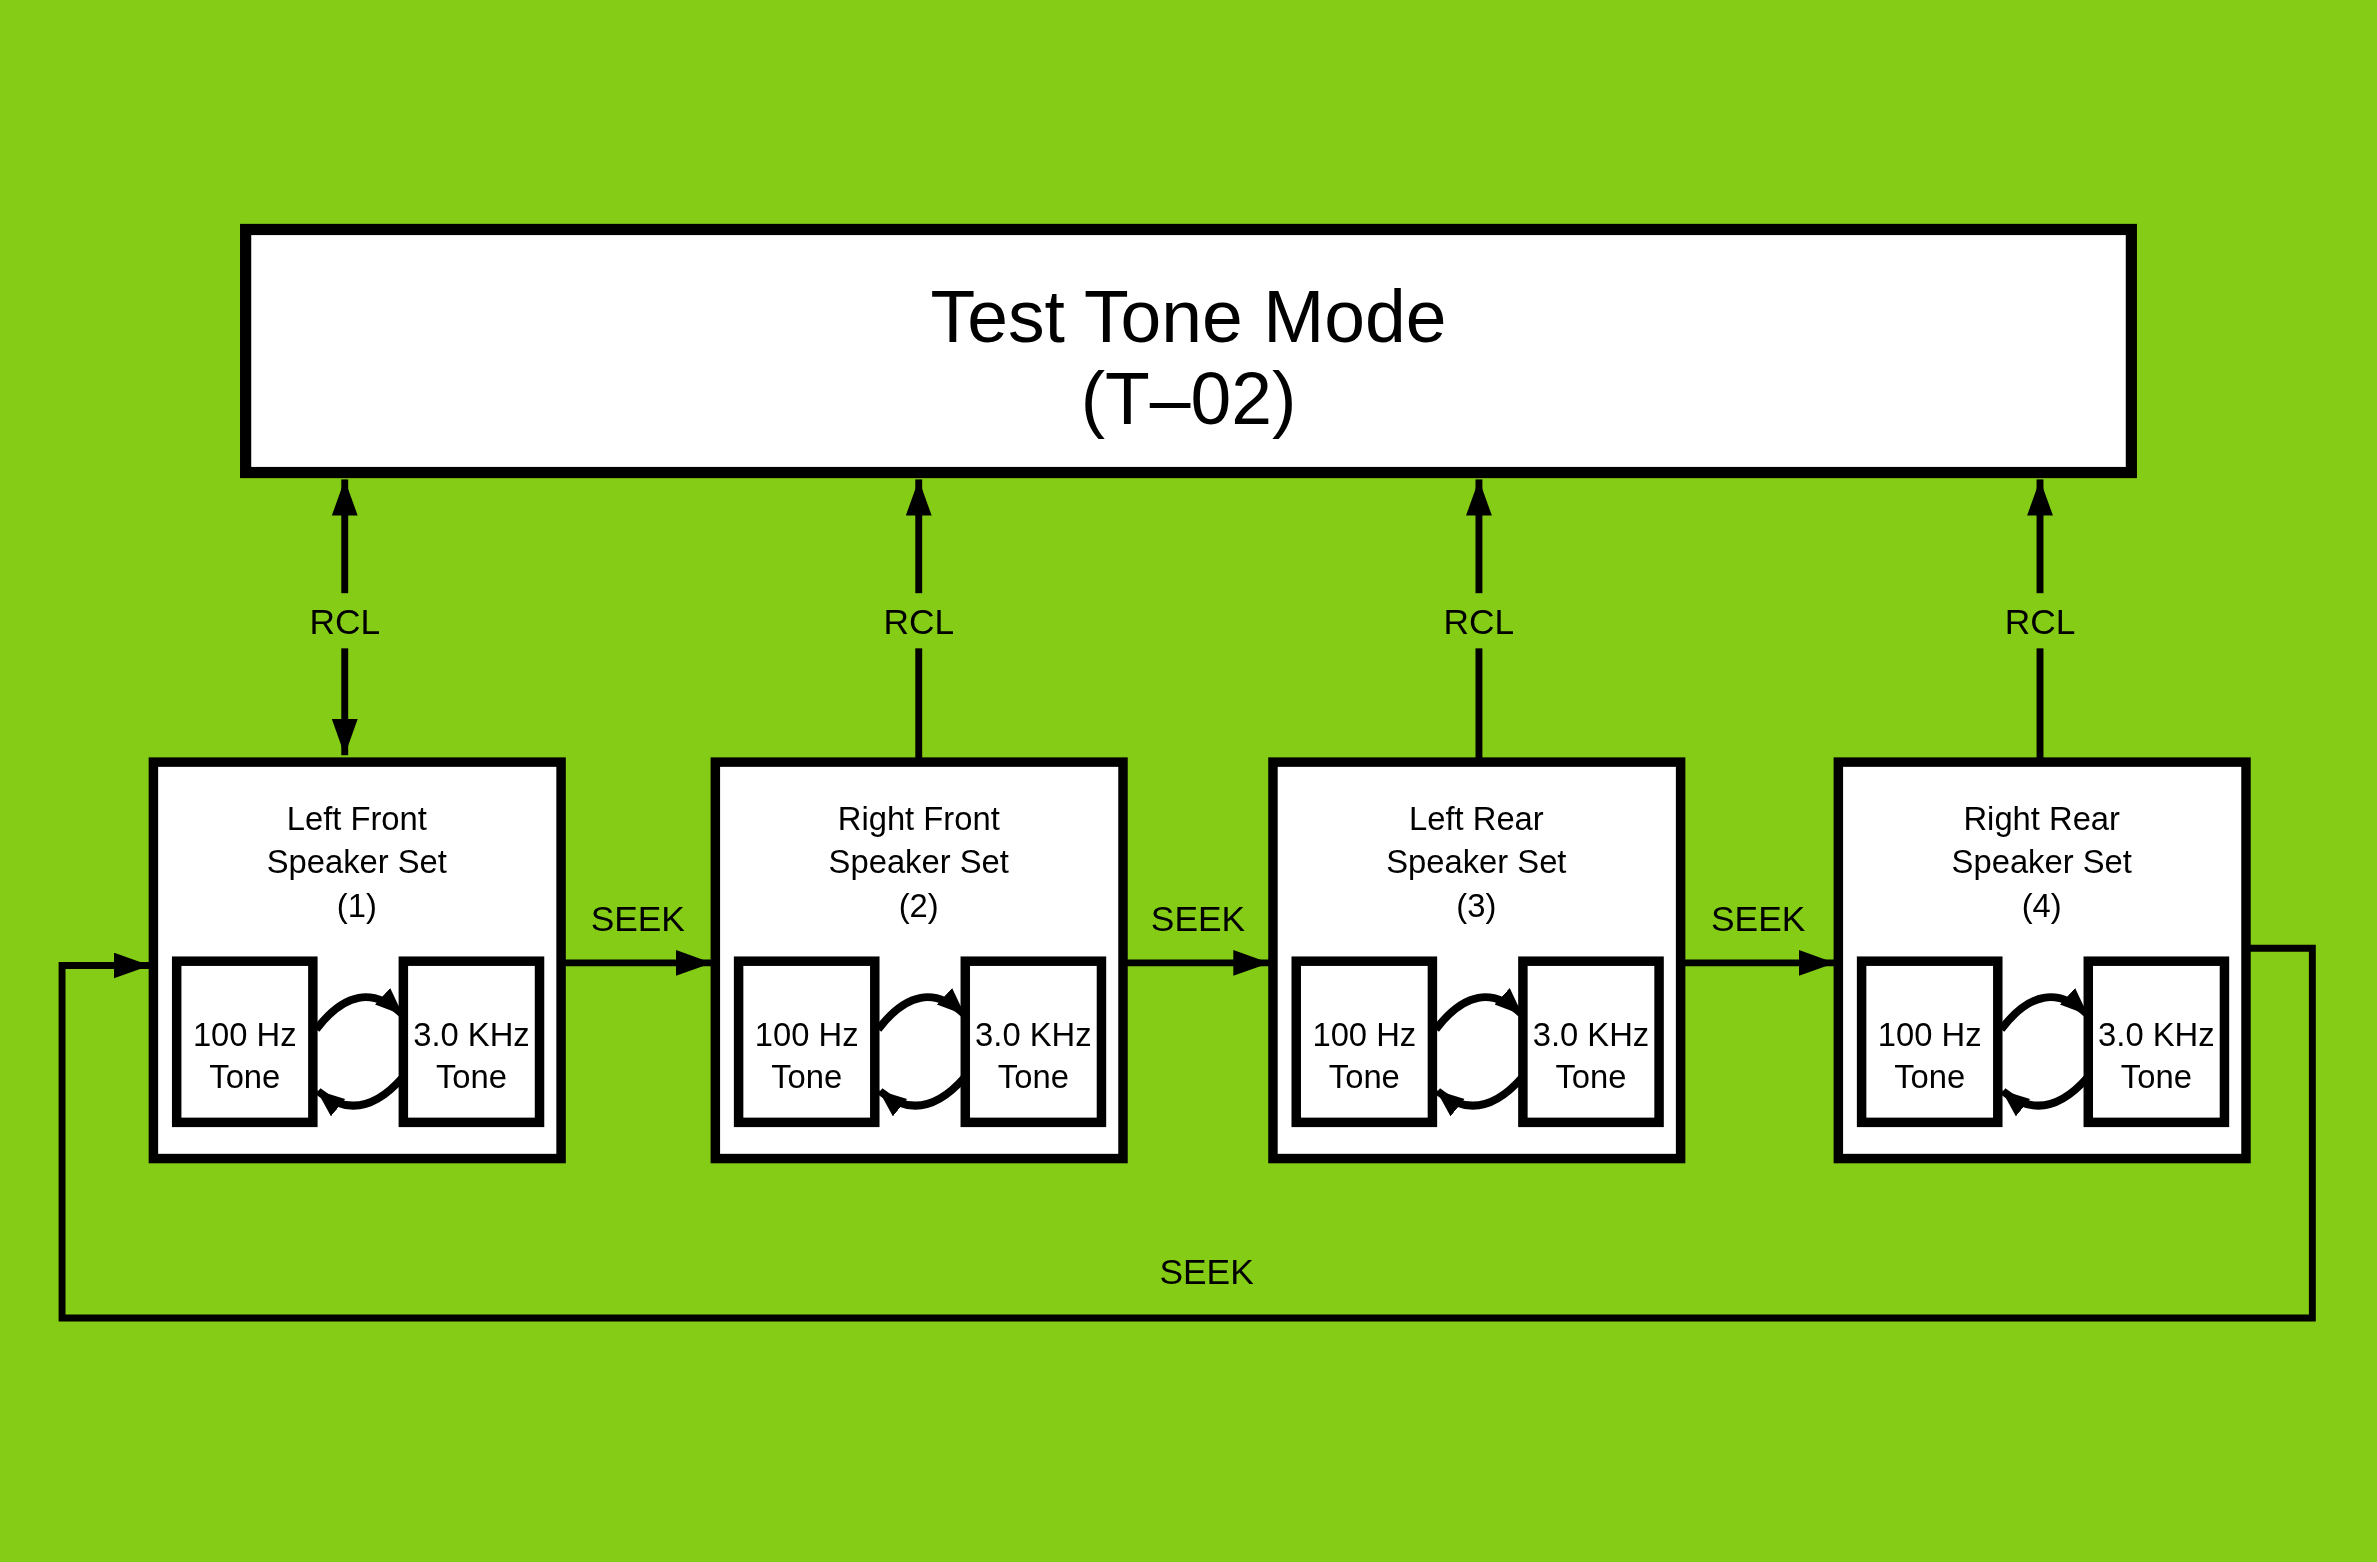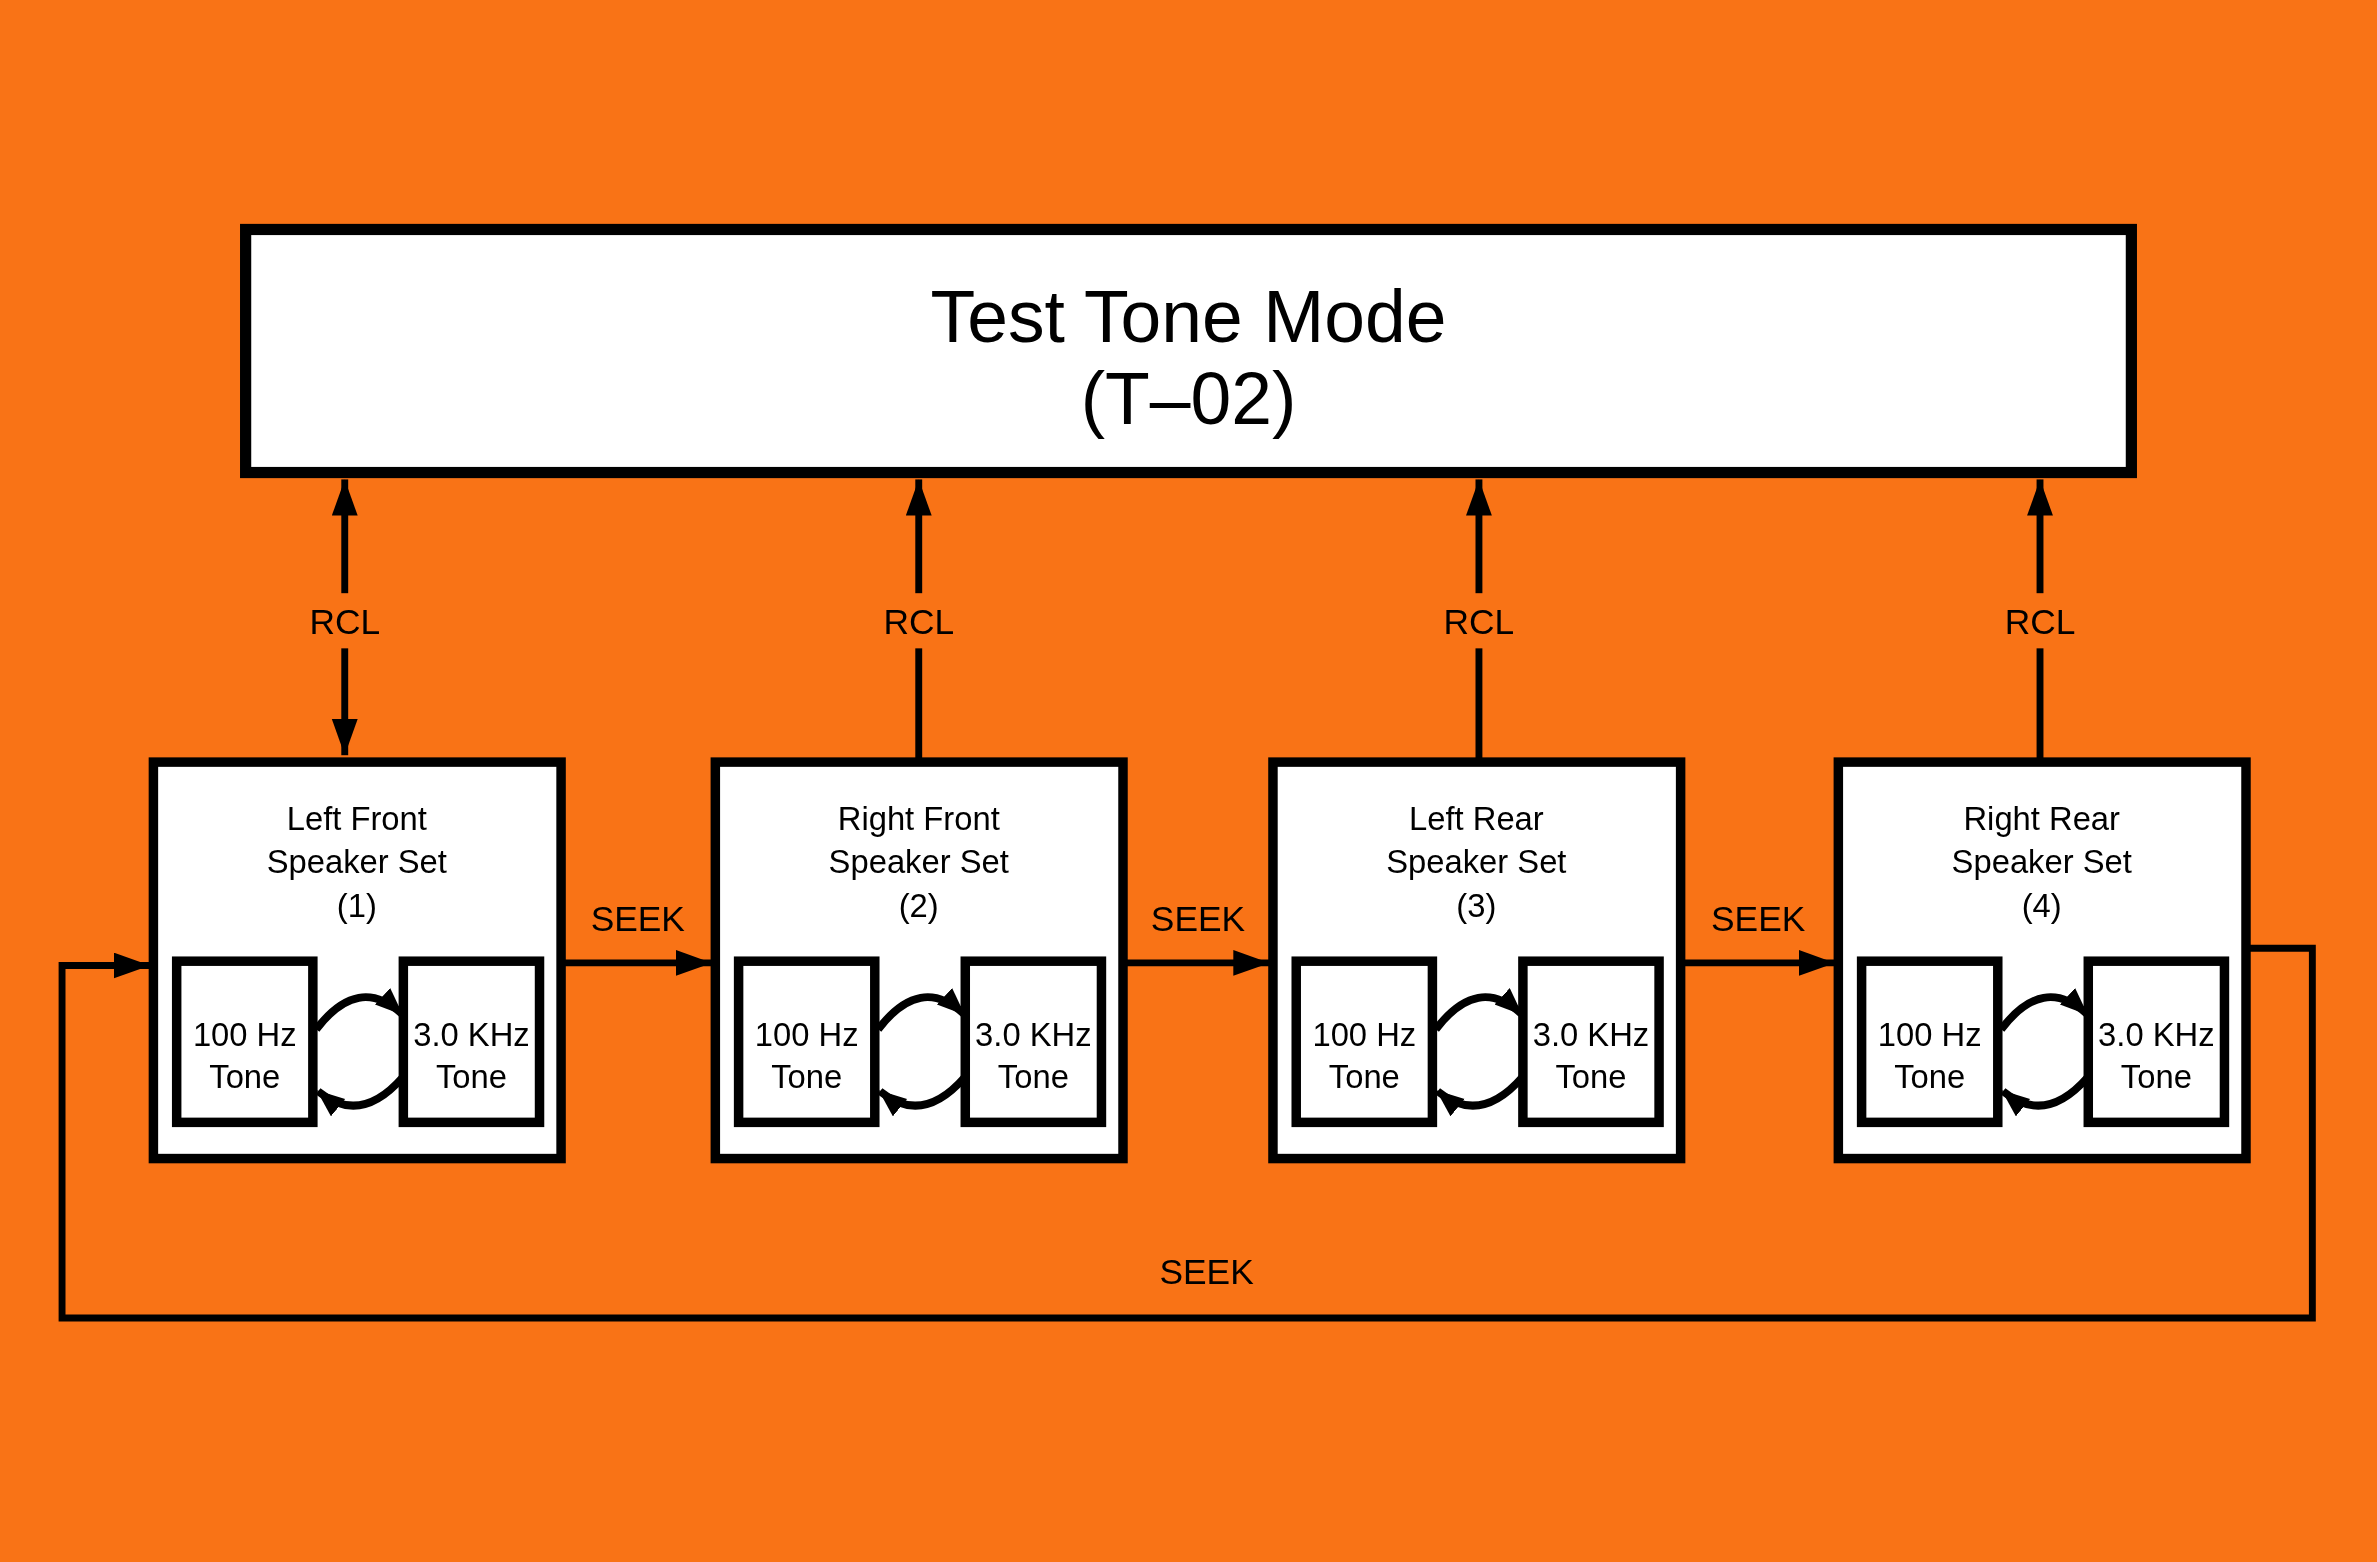--- a/index.html
+++ b/index.html
@@ -4,21 +4,21 @@
 <style>
   html, body {
     margin: 0;
     padding: 0;
     background: #ffffff;
   }
   .stage {
     position: relative;
     width: 2377px;
     height: 1563px;
-    background: #f97316;
+    background: #84cc16;
   }
   svg {
     display: block;
     font-family: "Liberation Sans", sans-serif;
   }
   .box {
     fill: #ffffff;
     stroke: #000000;
   }
   .bw13 { stroke-width: 13px; }

